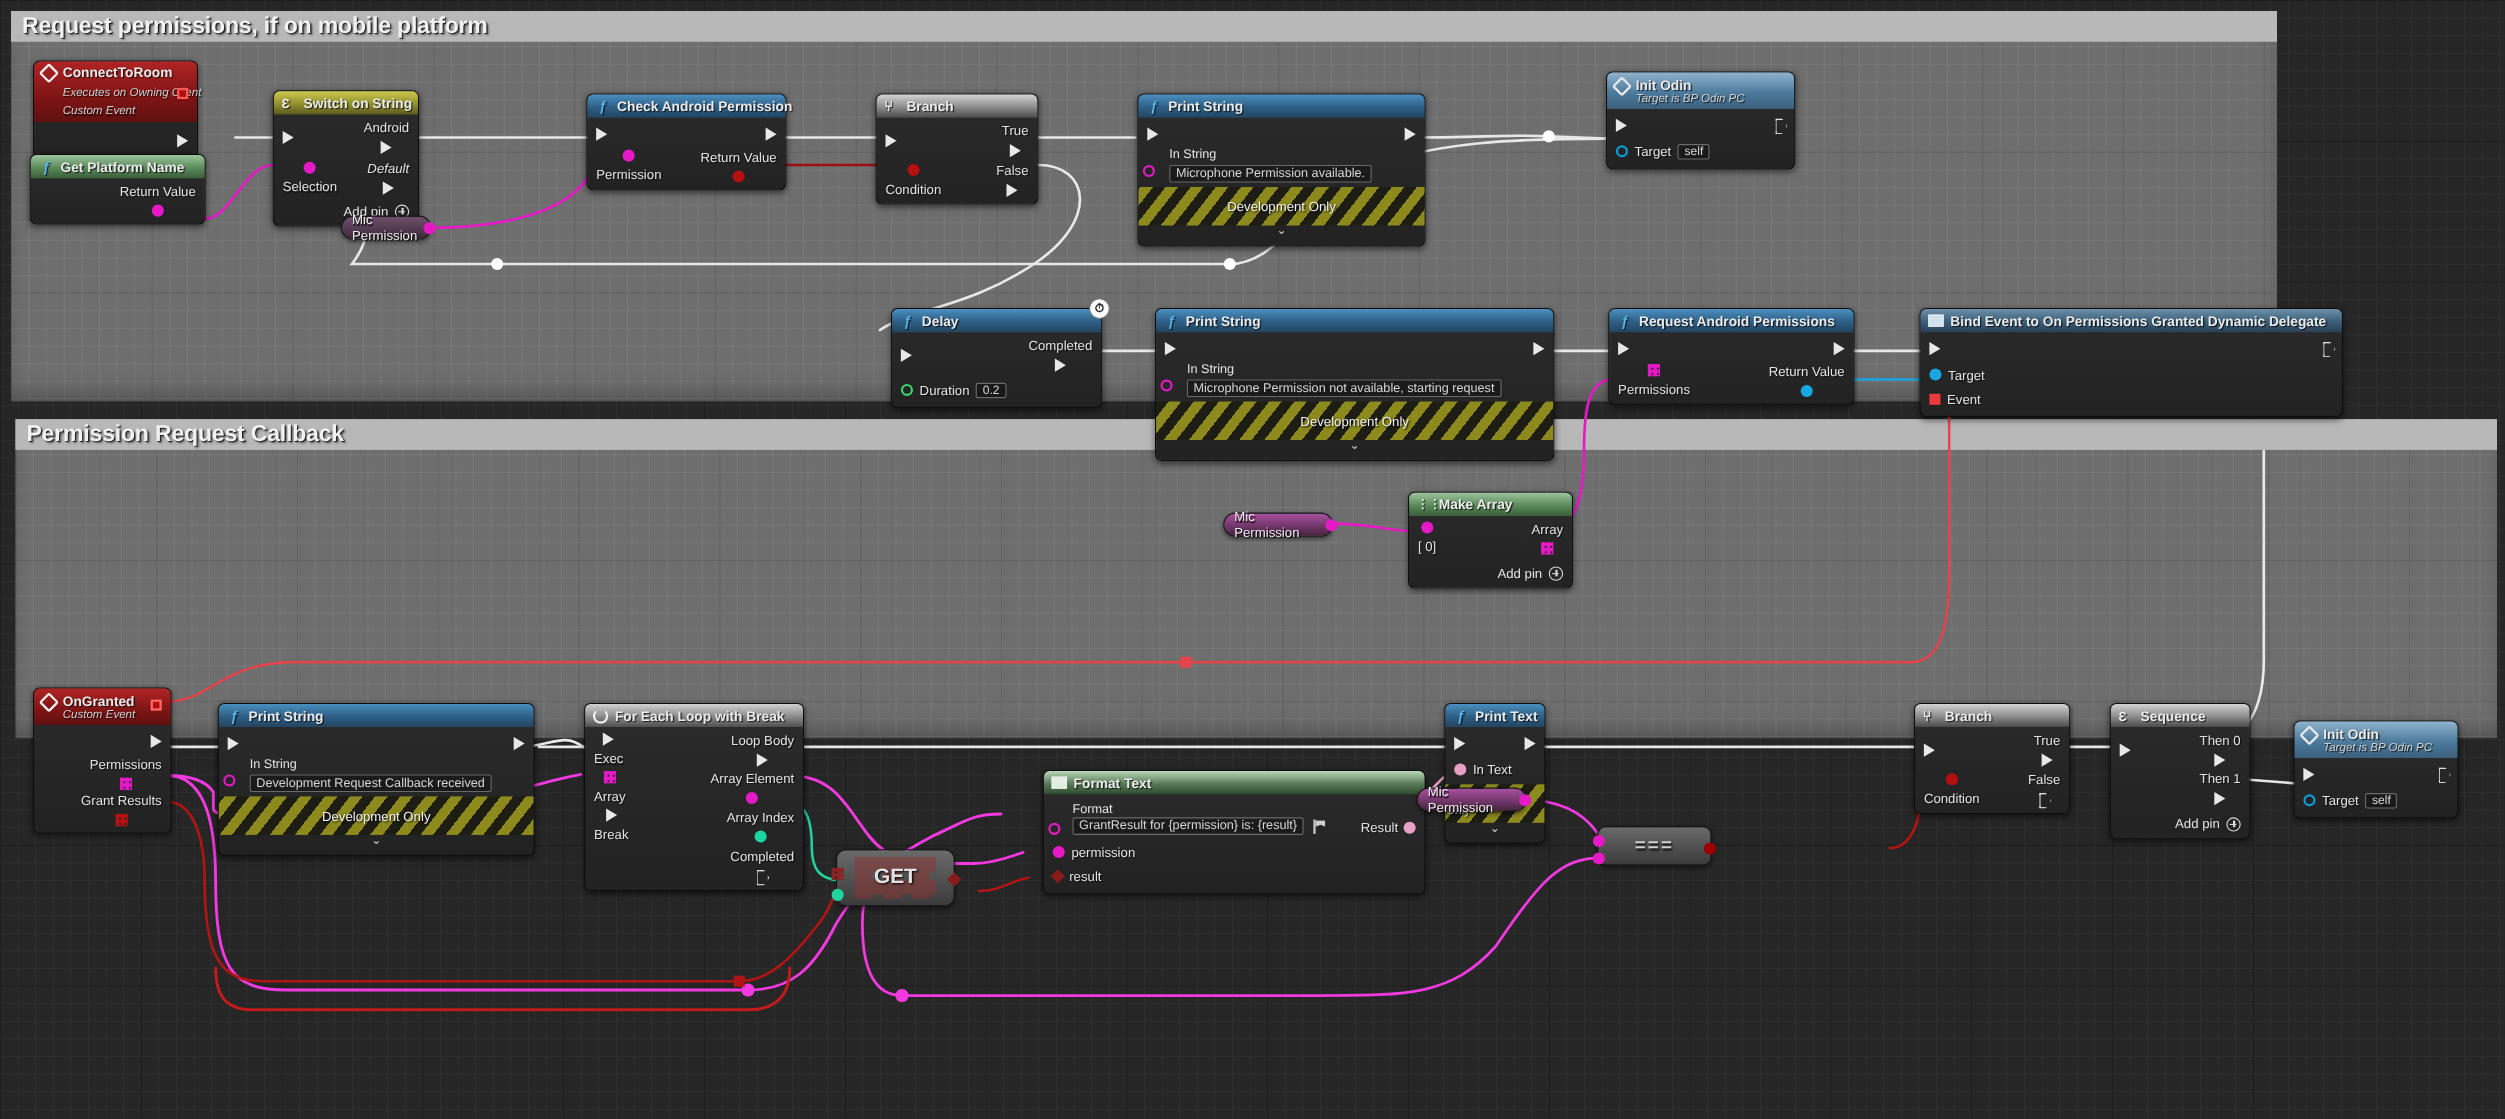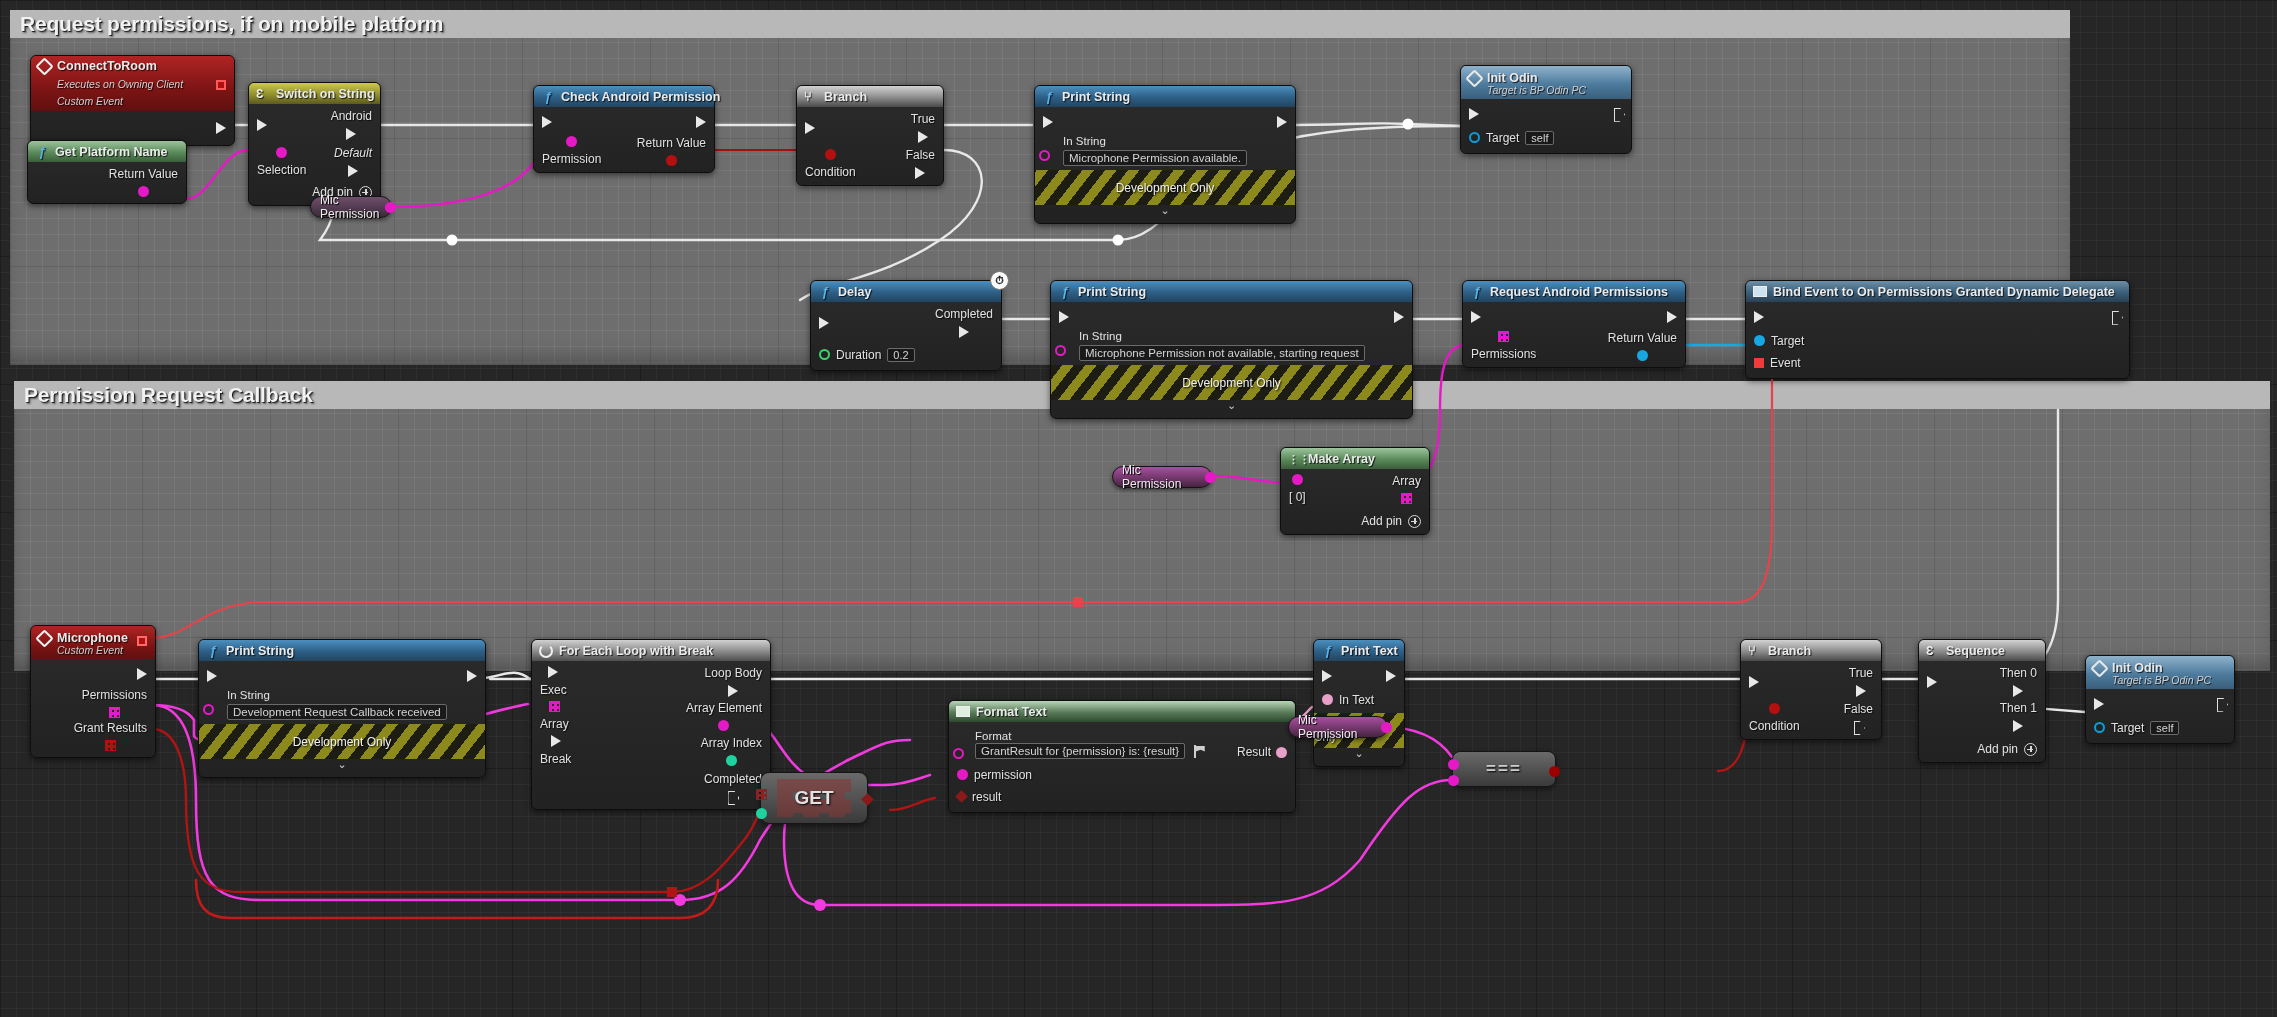--- a/index.html
+++ b/index.html
@@ -317,21 +317,21 @@
 
       <path d="M1718,771 C1740,771 1748,740 1748,705" stroke="#b01414" stroke-width="2.4"></path>
 
       <path d="M1012,740 C1040,740 1055,770 1055,820 C1055,880 1030,905 990,905" stroke="#f23ae0" stroke-width="2.5" opacity="0"></path>
 
       <path d="M196,880 C196,905 205,918 230,918 L680,918 C706,918 718,905 718,880" stroke="#c31a1a" stroke-width="2.6"></path>
       <rect x="190" y="913" width="12" height="10" fill="#c31a1a" opacity="0"></rect>
     </g>
   </svg>
 
-  <div class="node" style="left:30px; top:55px; width:205px;">
+  <div class="node" style="left:30px; top:55px; width:150px;">
     <div class="hdr hdr-event" style="height:auto; padding:3px 8px 4px 7px; flex-direction:column; align-items:flex-start;">
       <div class="ttl">
         <span class="ic ic-diamond"></span>
         <span>ConnectToRoom</span>
       </div>
       <div class="sub">Executes on Owning Client</div>
       <div class="sub">Custom Event</div>
     </div>
     <div class="sq c-red bgfill" style="position:absolute; right:8px; top:24px; border:2px solid #ff5a5a; background:#b01010;"></div>
     <div class="rows" style="height:34px;">
@@ -627,21 +627,21 @@
         <span>Add pin</span>
         <span class="plus"></span>
       </div>
     </div>
   </div>
 
   <div class="node" style="left:30px; top:625px; width:126px;">
     <div class="hdr hdr-event tall">
       <div class="ttl">
         <span class="ic ic-diamond"></span>
-        <span>Microphone</span>
+        <span>OnGranted</span>
       </div>
       <div class="sub">Custom Event</div>
     </div>
     <div class="sq" style="position:absolute;right:8px;top:10px;border:2px solid #ff6a6a;background:#b01010;"></div>
     <div class="rows">
       <div class="row" style="justify-content:flex-end;">
         <span class="exec c-exec"></span>
       </div>
       <div class="row" style="margin-top:5px;">
         <span></span>
@@ -679,21 +679,21 @@
         <span class="dot ring c-string" style="position:absolute;left:4px;top:19px;"></span>
         <div style="margin-left:20px;margin-top:1px;">
           <span class="valbox">Development Request Callback received</span>
         </div>
       </div>
       <div class="devonly">Development Only</div>
       <div class="chev">⌄</div>
     </div>
   </div>
 
-  <div class="node" style="left:531px; top:639px; width:240px;">
+  <div class="node" style="left:531px; top:639px; width:200px;">
     <div class="hdr hdr-macro">
       <span class="ic ic-loop"></span>
       <span>For Each Loop with Break</span>
     </div>
     <div class="rows">
       <div class="row">
         <span class="pin-left">
           <span class="exec c-exec"></span>
           <span class="plbl">Exec</span>
         </span>

